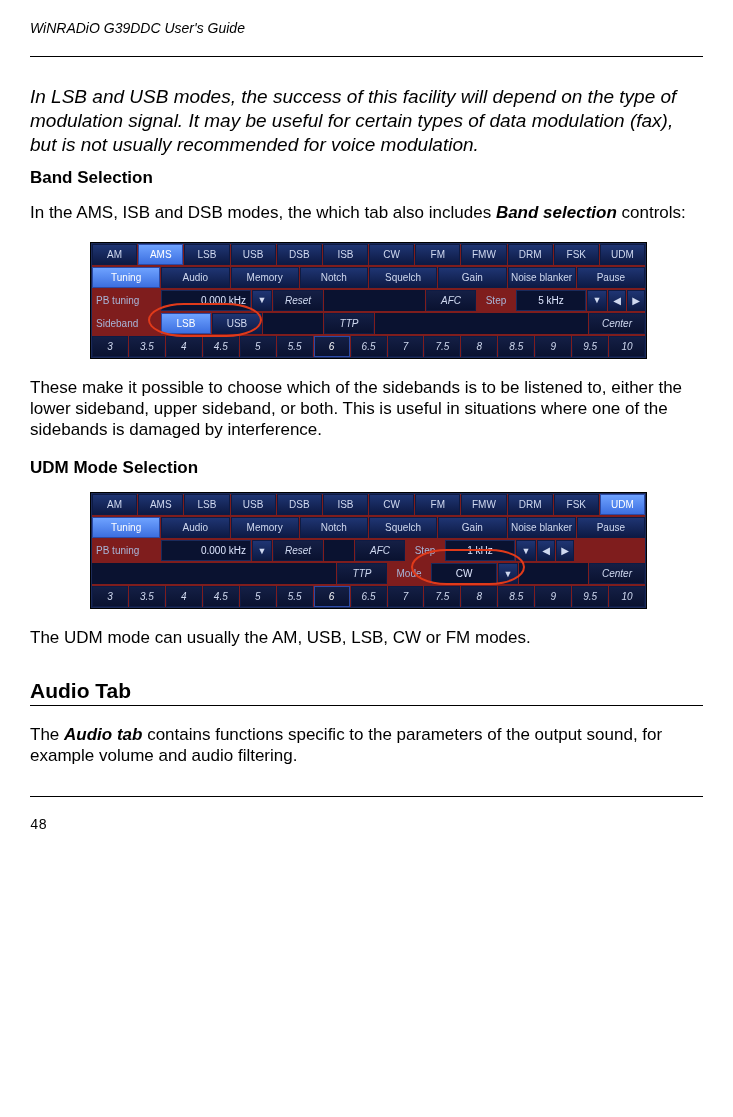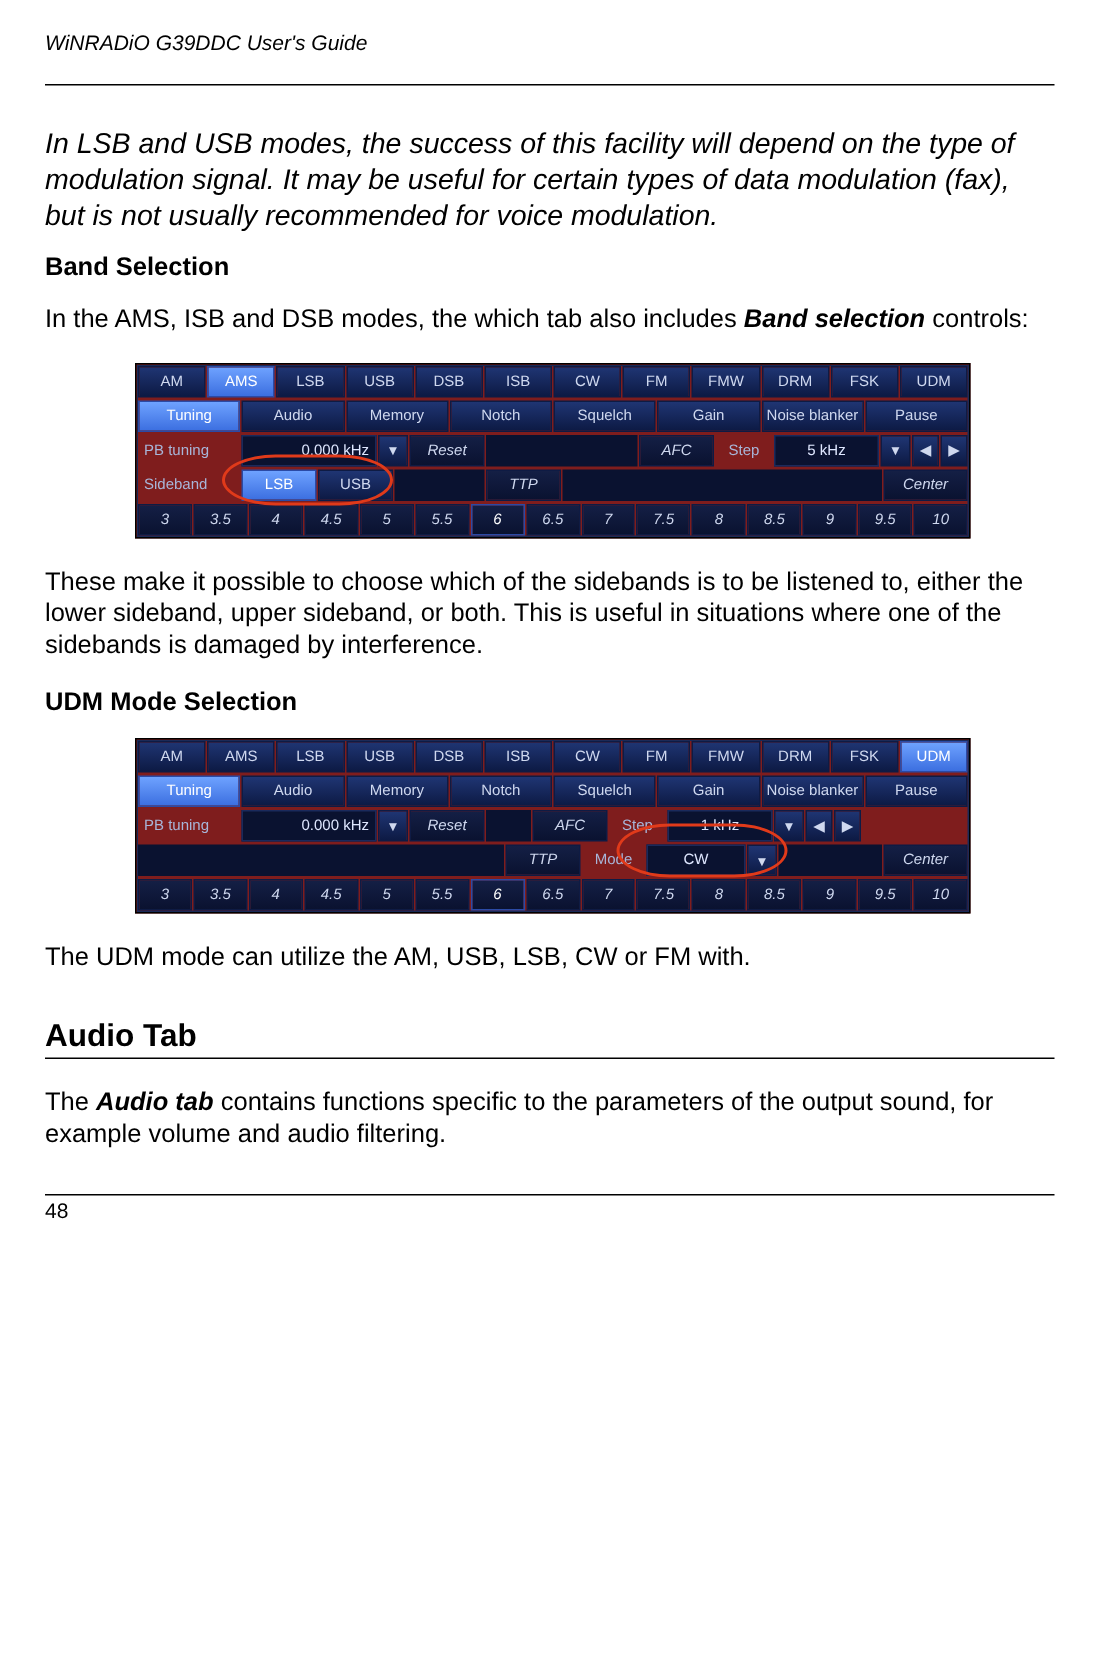--- a/index.html
+++ b/index.html
@@ -42,22 +42,23 @@
   .h2 {
     font-weight: bold;
     font-size: 21px;
     border-bottom: 1px solid #000;
     padding-bottom: 2px;
     margin: 30px 0 18px 0;
   }
   .page-num {
     border-top: 1px solid #000;
     font-size: 14px;
-    padding-top: 2px;
+    padding-top: 20px;
     margin-top: 30px;
+    font-family: Liberation Mono, monospace;
   }
 
   
   .panel {
     width: 555px;
     margin: 6px 0 18px 60px;
     background: #7f1d1d;
     border: 1px solid #000;
     font-family: Arial, sans-serif;
     color: #cfd8ef;
@@ -289,21 +290,21 @@
         <div class="btn dark">7.5</div>
         <div class="btn dark">8</div>
         <div class="btn dark">8.5</div>
         <div class="btn dark">9</div>
         <div class="btn dark">9.5</div>
         <div class="btn dark">10</div>
       </div>
     <div class="circle" style="left:320px;top:56px;width:110px;height:32px"></div>
   </div>
 
-  <div class="para">The UDM mode can utilize the AM, USB, LSB, CW or FM with.</div>
+  <div class="para">The UDM mode can usually the AM, USB, LSB, CW or FM modes.</div>
 
   <div class="h2">Audio Tab</div>
   <div class="para">
     <span>The </span><b>Audio tab</b><span> contains functions specific to the parameters of the output sound, for example volume and audio filtering.</span>
   </div>
 
   <div class="page-num">48</div>
 </div>
 
 </body></html>

